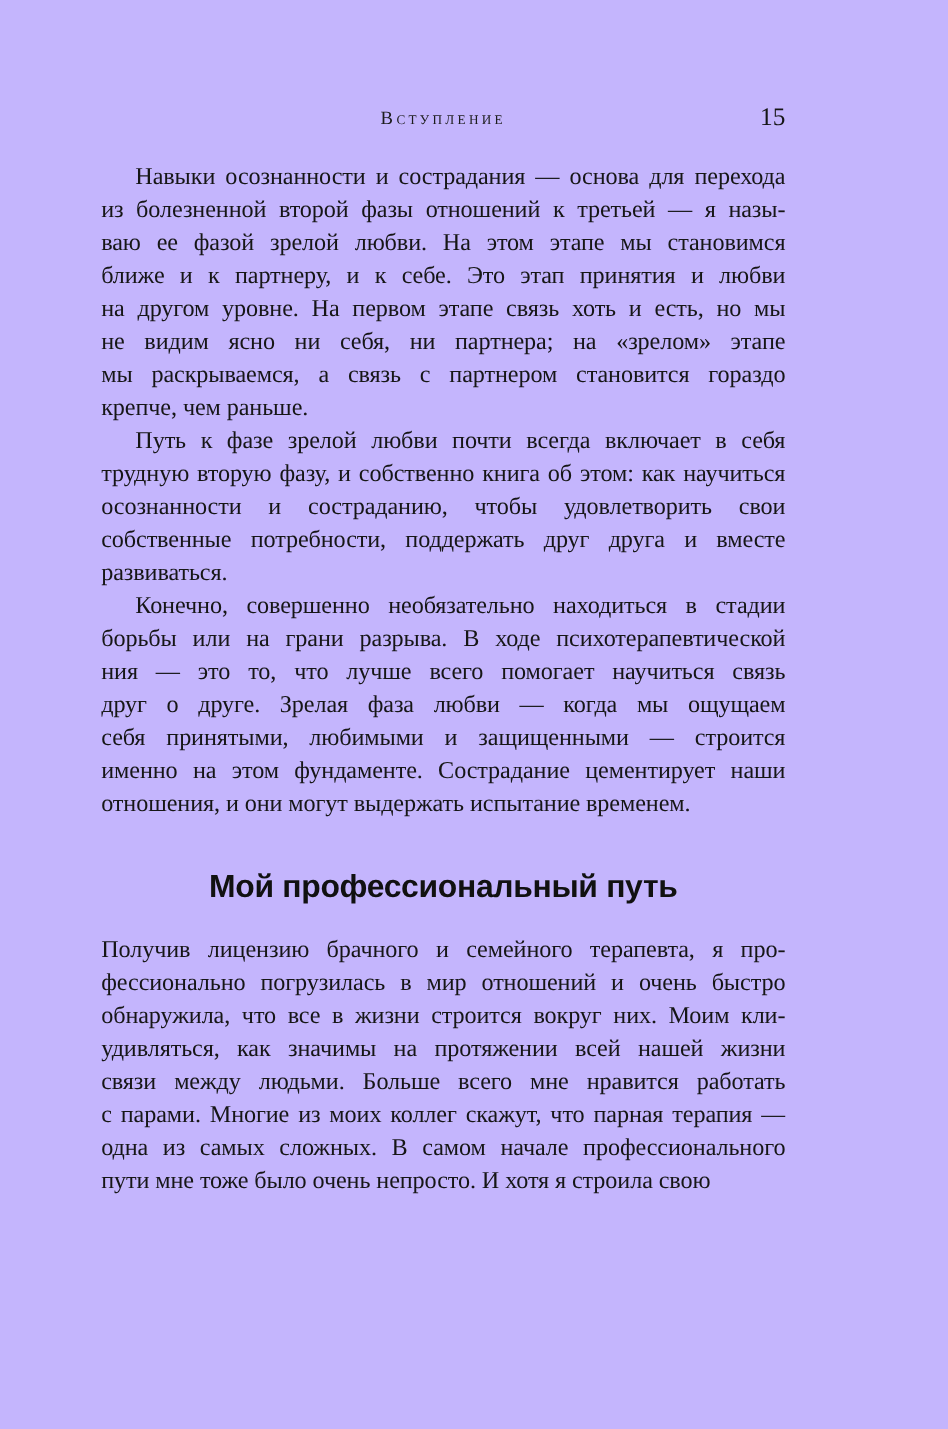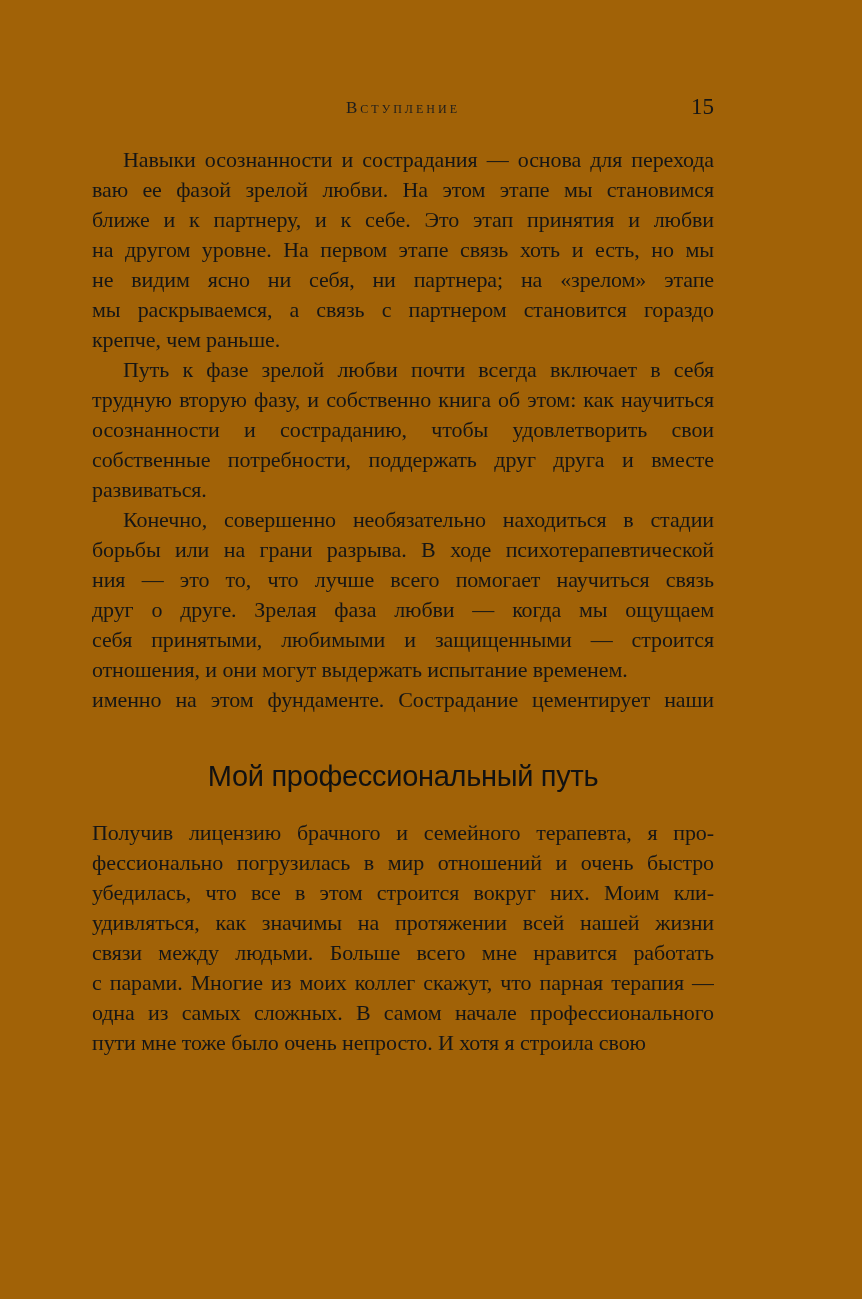--- a/index.html
+++ b/index.html
@@ -1,20 +1,20 @@
 <!DOCTYPE html>
 <html lang="ru"><head>
 <meta charset="utf-8">
 <style>
   html, body { margin: 0; padding: 0; background: #ffffff; }
   .page {
     position: relative;
     width: 862px;
     height: 1299px;
-    background: #a16207;
+    background: #c4b5fd;
     color: #161616;
     font-family: "Liberation Serif", "DejaVu Serif", serif;
     overflow: hidden;
   }
   
   .running-head {
     position: absolute;
     top: 90px;
     left: 92px;
     width: 622px;
@@ -63,73 +63,74 @@
   }
   .line.last {
     text-align: justify;
     text-align-last: left;
   }
   .para.indent .line:first-child { text-indent: 31px; }
   .section-heading {
     margin: 43px 0 24px 0;
     text-align: center;
     font-family: "Liberation Sans", "DejaVu Sans", sans-serif;
-    font-weight: 400;
+    font-weight: 700;
     font-size: 29px;
     line-height: 36px;
     letter-spacing: -0.3px;
     color: #111111;
   }
 </style>
 </head>
 <body>
 
 <div class="page">
 
   <header class="running-head">
     <span class="running-title">Вступление</span>
     <span class="page-number">15</span>
   </header>
 
   <main class="text-column">
     <div>
         <p class="para indent">
           <span class="line">Навыки осознанности и сострадания — основа для перехода</span>
+          <span class="line">из болезненной второй фазы отношений к третьей — я назы-</span>
           <span class="line">ваю ее фазой зрелой любви. На этом этапе мы становимся</span>
           <span class="line">ближе и к партнеру, и к себе. Это этап принятия и любви</span>
           <span class="line">на другом уровне. На первом этапе связь хоть и есть, но мы</span>
           <span class="line">не видим ясно ни себя, ни партнера; на «зрелом» этапе</span>
           <span class="line">мы раскрываемся, а связь с партнером становится гораздо</span>
           <span class="line last">крепче, чем раньше.</span>
         </p>
         <p class="para indent">
           <span class="line">Путь к фазе зрелой любви почти всегда включает в себя</span>
           <span class="line">трудную вторую фазу, и собственно книга об этом: как научиться</span>
           <span class="line">осознанности и состраданию, чтобы удовлетворить свои</span>
           <span class="line">собственные потребности, поддержать друг друга и вместе</span>
           <span class="line last">развиваться.</span>
         </p>
         <p class="para indent">
           <span class="line">Конечно, совершенно необязательно находиться в стадии</span>
           <span class="line">борьбы или на грани разрыва. В ходе психотерапевтической</span>
           <span class="line">ния — это то, что лучше всего помогает научиться связь</span>
           <span class="line">друг о друге. Зрелая фаза любви — когда мы ощущаем</span>
           <span class="line">себя принятыми, любимыми и защищенными — строится</span>
+          <span class="line">именно на этом фундаменте. Сострадание цементирует наши</span>
           <span class="line last">отношения, и они могут выдержать испытание временем.</span>
-          <span class="line">именно на этом фундаменте. Сострадание цементирует наши</span>
         </p>
       </div>
 
     <h2 class="section-heading">Мой профессиональный путь</h2>
 
     <div>
         <p class="para">
           <span class="line">Получив лицензию брачного и семейного терапевта, я про-</span>
           <span class="line">фессионально погрузилась в мир отношений и очень быстро</span>
-          <span class="line">убедилась, что все в этом строится вокруг них. Моим кли-</span>
+          <span class="line">обнаружила, что все в жизни строится вокруг них. Моим кли-</span>
           <span class="line">удивляться, как значимы на протяжении всей нашей жизни</span>
           <span class="line">связи между людьми. Больше всего мне нравится работать</span>
           <span class="line">с парами. Многие из моих коллег скажут, что парная терапия —</span>
           <span class="line">одна из самых сложных. В самом начале профессионального</span>
           <span class="line last">пути мне тоже было очень непросто. И хотя я строила свою</span>
         </p>
       </div>
   </main>
 
 </div>

